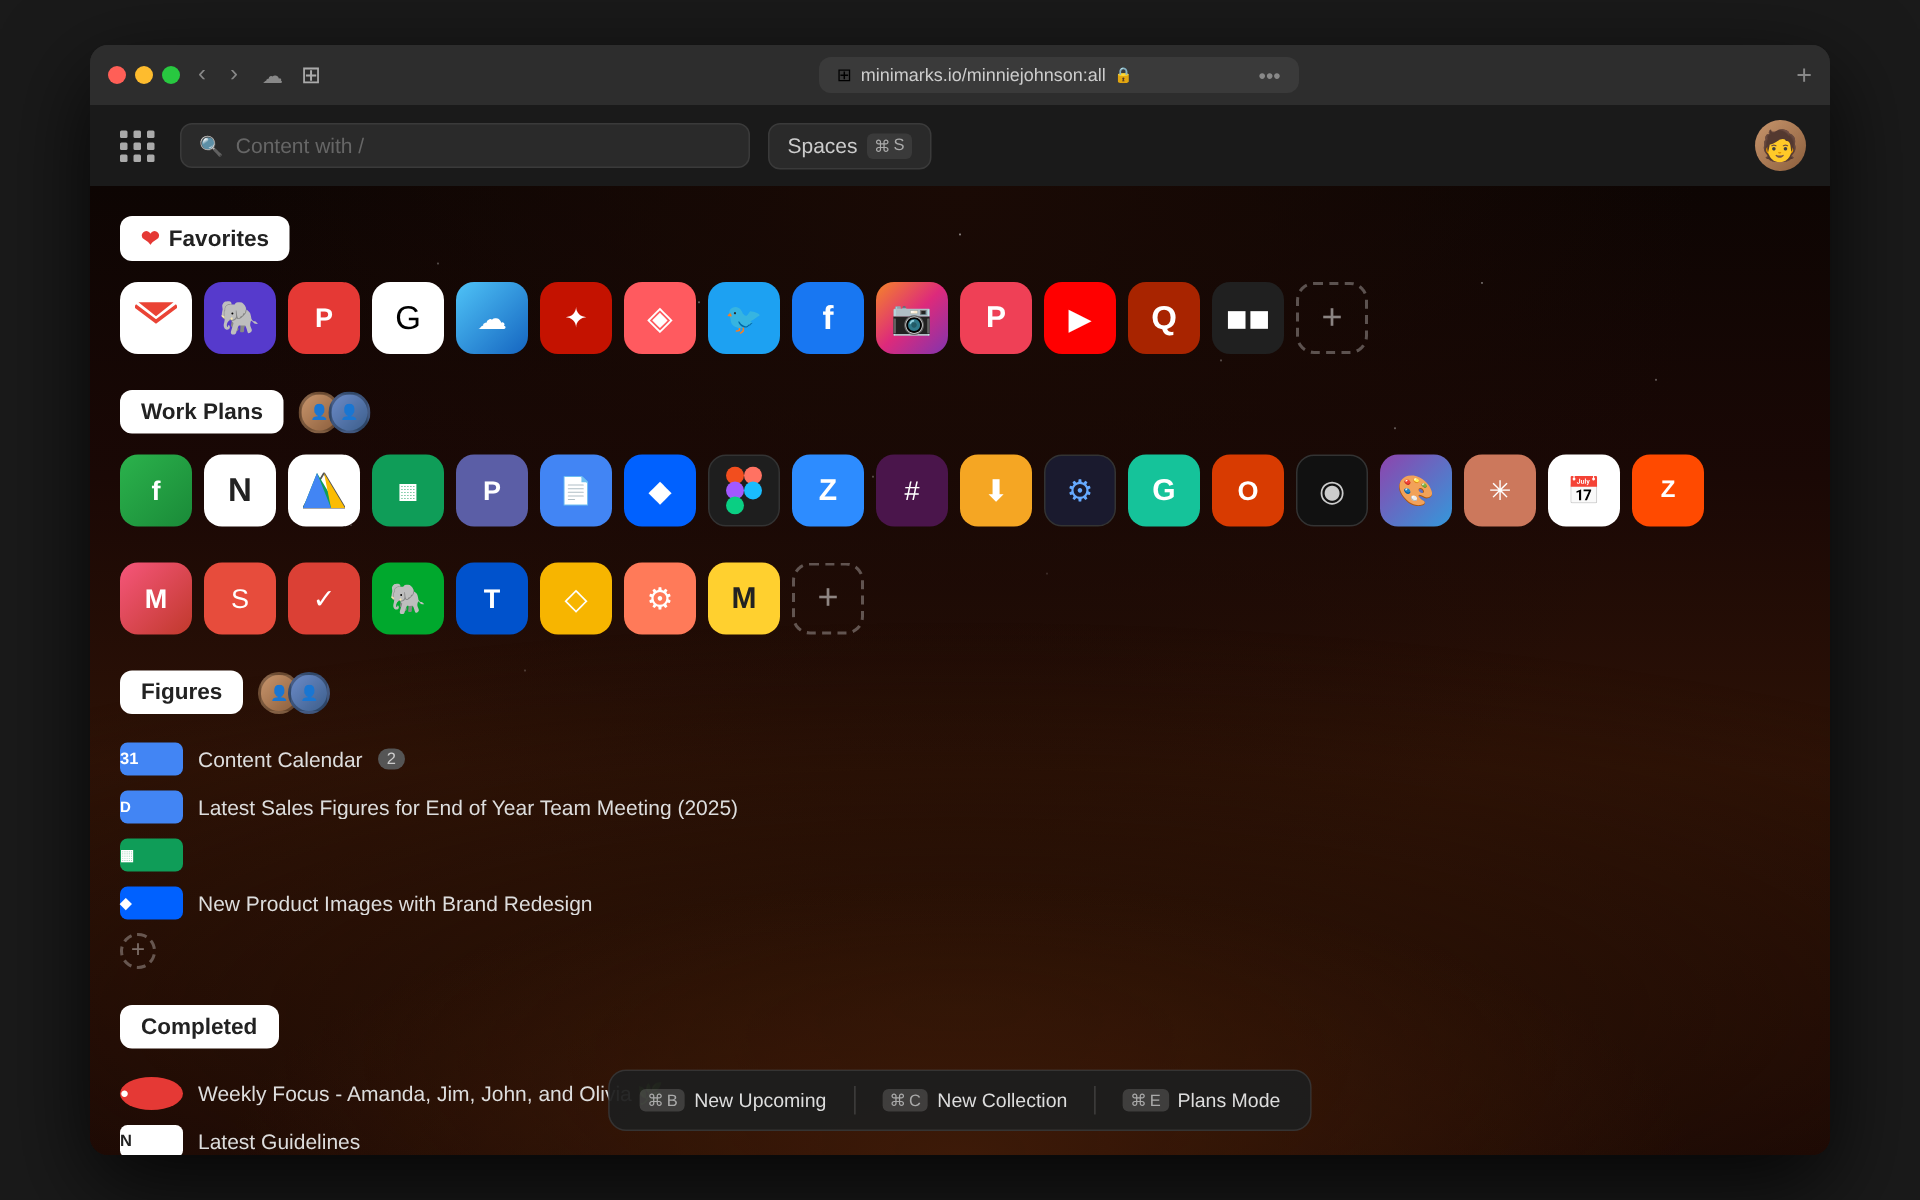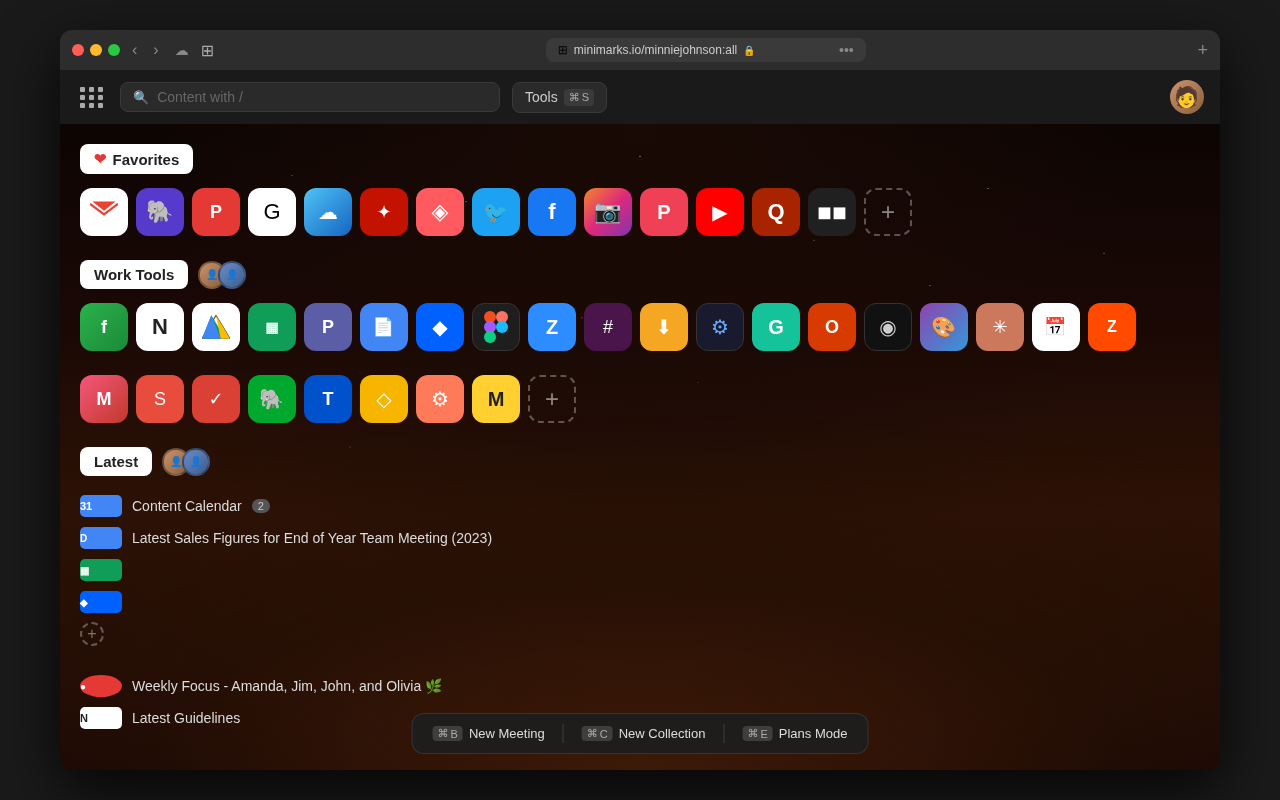--- a/index.html
+++ b/index.html
@@ -434,21 +434,21 @@
         <div class="grid-dot"></div>
       <div class="grid-dot"></div>
         <div class="grid-dot"></div>
         <div class="grid-dot"></div>
     </div>
     <div class="search-bar">
       <span class="search-icon-svg">🔍</span>
       <span class="search-placeholder">Content with /</span>
     </div>
     <div class="spaces-btn">
-      <span>Tools</span>
+      <span>Spaces</span>
       <span class="spaces-shortcut">
         <span>⌘</span>
         <span>S</span>
       </span>
     </div>
     <div class="avatar">
       <span style="font-size:20px;">🧑</span>
     </div>
   </div>
 
@@ -525,21 +525,21 @@
             <span style="color:white;font-size:18px;">◼◼</span>
           </div>
 
           <div class="add-icon-btn">+</div>
         </div>
       </div>
 
       <div class="section">
         <div class="section-header">
           <div class="section-label">
-            <span>Work Tools</span>
+            <span>Work Plans</span>
           </div>
           <div class="section-avatars">
             <div class="mini-avatar" style="background:linear-gradient(135deg,#c8956c,#8b5e3c);">
               <span style="font-size:10px;color:white;">👤</span>
             </div>
             <div class="mini-avatar" style="background:linear-gradient(135deg,#6c8bc8,#3c5e8b);">
               <span style="font-size:10px;color:white;">👤</span>
             </div>
           </div>
         </div>
@@ -640,21 +640,21 @@
           <div class="app-icon" style="background:#ffd02f;">
             <span style="color:#222;font-size:20px;font-weight:bold;">M</span>
           </div>
           <div class="add-icon-btn">+</div>
         </div>
       </div>
 
       <div class="section list-section">
         <div class="section-header">
           <div class="section-label">
-            <span>Latest</span>
+            <span>Figures</span>
           </div>
           <div class="section-avatars">
             <div class="mini-avatar" style="background:linear-gradient(135deg,#c8956c,#8b5e3c);">
               <span style="font-size:10px;color:white;">👤</span>
             </div>
             <div class="mini-avatar" style="background:linear-gradient(135deg,#6c8bc8,#3c5e8b);">
               <span style="font-size:10px;color:white;">👤</span>
             </div>
           </div>
         </div>
@@ -664,39 +664,45 @@
             <span style="color:white;font-size:11px;font-weight:bold;">31</span>
           </div>
           <span class="list-item-text">Content Calendar</span>
           <span class="list-item-badge">2</span>
         </div>
 
         <div class="list-item">
           <div class="list-item-icon" style="background:#4285f4;border-radius:5px;">
             <span style="color:white;font-size:10px;font-weight:bold;">D</span>
           </div>
-          <span class="list-item-text">Latest Sales Figures for End of Year Team Meeting (2023)</span>
+          <span class="list-item-text">Latest Sales Figures for End of Year Team Meeting (2025)</span>
         </div>
 
         <div class="list-item">
           <div class="list-item-icon" style="background:#0f9d58;border-radius:5px;">
             <span style="color:white;font-size:10px;font-weight:bold;">▦</span>
           </div>
         </div>
 
         <div class="list-item">
           <div class="list-item-icon" style="background:#0061ff;border-radius:5px;">
             <span style="color:white;font-size:10px;font-weight:bold;">◆</span>
           </div>
+          <span class="list-item-text">New Product Images with Brand Redesign</span>
         </div>
 
         <div class="list-add-btn">+</div>
       </div>
 
       <div class="section list-section">
+        <div class="section-header">
+          <div class="section-label">
+            <span>Completed</span>
+          </div>
+        </div>
 
         <div class="list-item">
           <div class="list-item-icon" style="background:#e53935;border-radius:50%;">
             <span style="color:white;font-size:10px;">●</span>
           </div>
           <span class="list-item-text">Weekly Focus - Amanda, Jim, John, and Olivia 🌿</span>
         </div>
 
         <div class="list-item">
           <div class="list-item-icon" style="background:#fff;border-radius:5px;">
@@ -707,21 +713,21 @@
       </div>
 
     </div>
 
     <div class="bottom-toolbar">
       <div class="bottom-btn">
         <span class="bottom-btn-shortcut">
           <span>⌘</span>
           <span>B</span>
         </span>
-        <span>New Meeting</span>
+        <span>New Upcoming</span>
       </div>
       <div class="divider-dot"></div>
       <div class="bottom-btn">
         <span class="bottom-btn-shortcut">
           <span>⌘</span>
           <span>C</span>
         </span>
         <span>New Collection</span>
       </div>
       <div class="divider-dot"></div>

